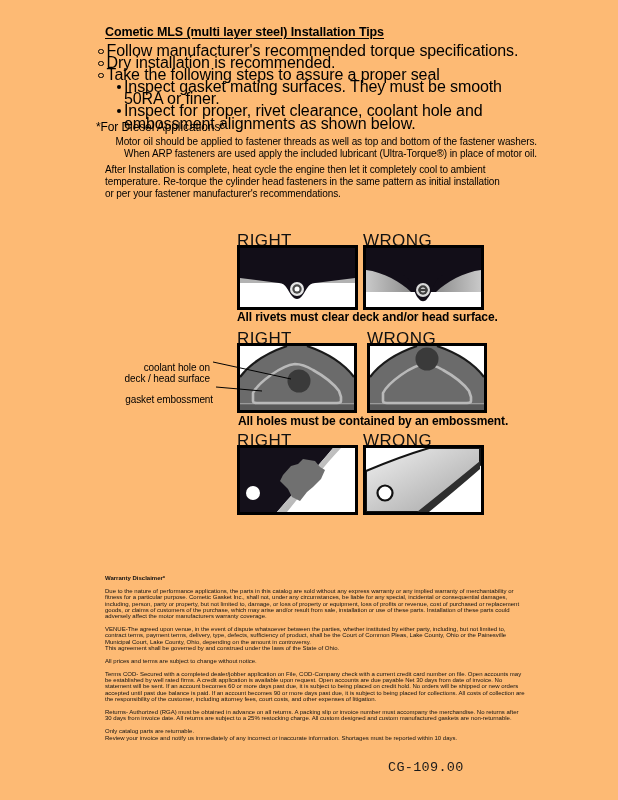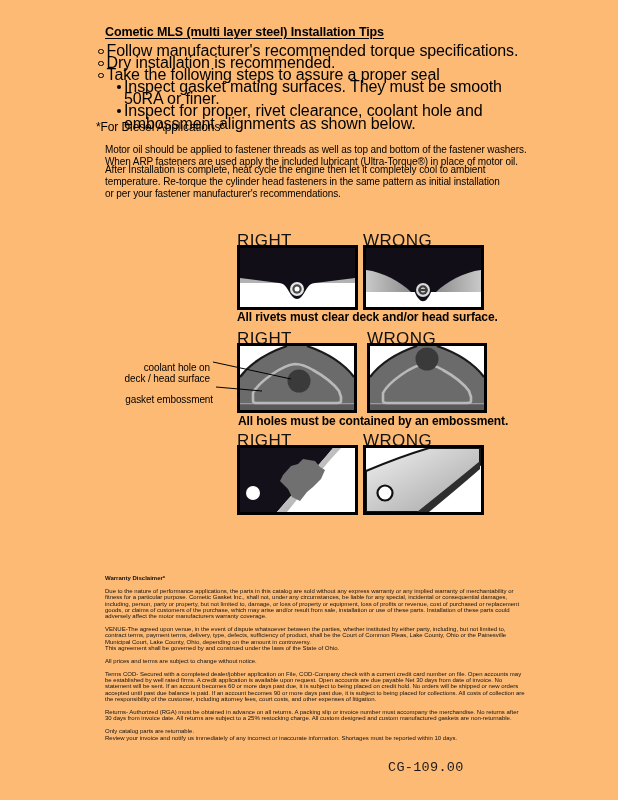--- a/index.html
+++ b/index.html
@@ -62,21 +62,21 @@
       <span class="dot-f"></span>
       <span>Inspect gasket mating surfaces.  They must be smooth 50RA or finer.</span>
     </div>
     <div class="b-row sub">
       <span class="dot-f"></span>
       <span>Inspect for proper, rivet clearance, coolant hole and embossment alignments as shown below.</span>
     </div>
   </div>
 
   <div class="abs h2">*For Diesel Applications*</div>
-  <div class="abs body-par" style="top:144px;">
+  <div class="abs body-par" style="top:136px;text-align:right;">
     <div>Motor oil should be applied to fastener threads as well as top and bottom of the fastener washers.</div>
     <div>When ARP fasteners are used apply the included lubricant (Ultra-Torque®) in place of motor oil.</div>
   </div>
   <div class="abs body-par" style="top:164px;">
     <div>After Installation is complete, heat cycle the engine then let it completely cool to ambient</div>
     <div>temperature. Re-torque the cylinder head fasteners in the same pattern as initial installation</div>
     <div>or per your fastener manufacturer's recommendations.</div>
   </div>
 
   <div class="abs dlabel" style="left:237px; top:231px; width:121px;">RIGHT</div>

